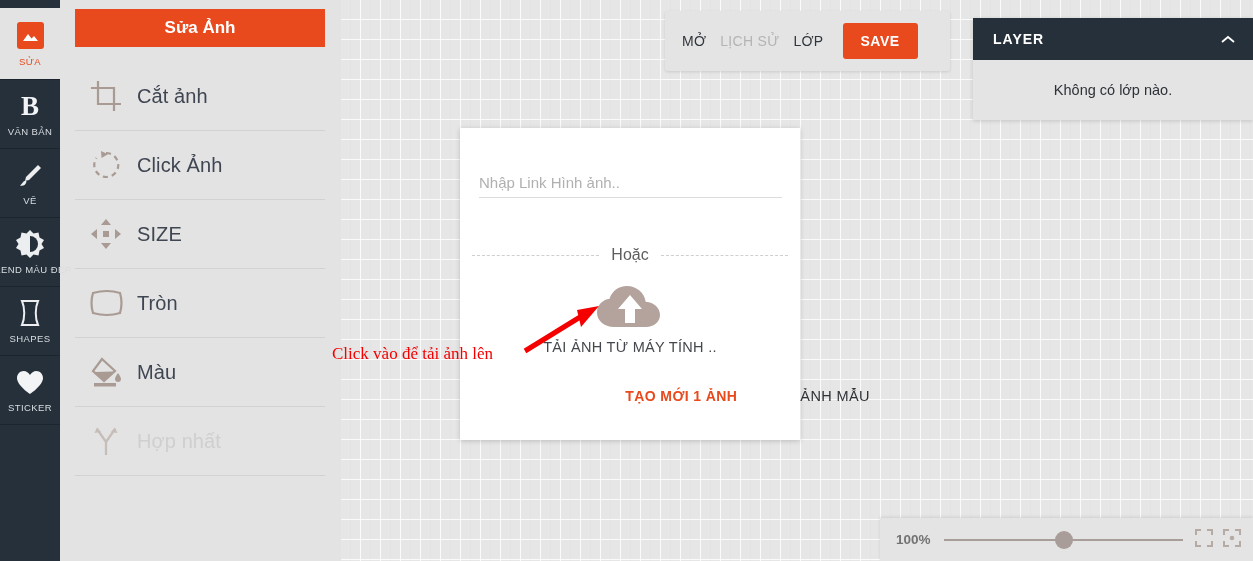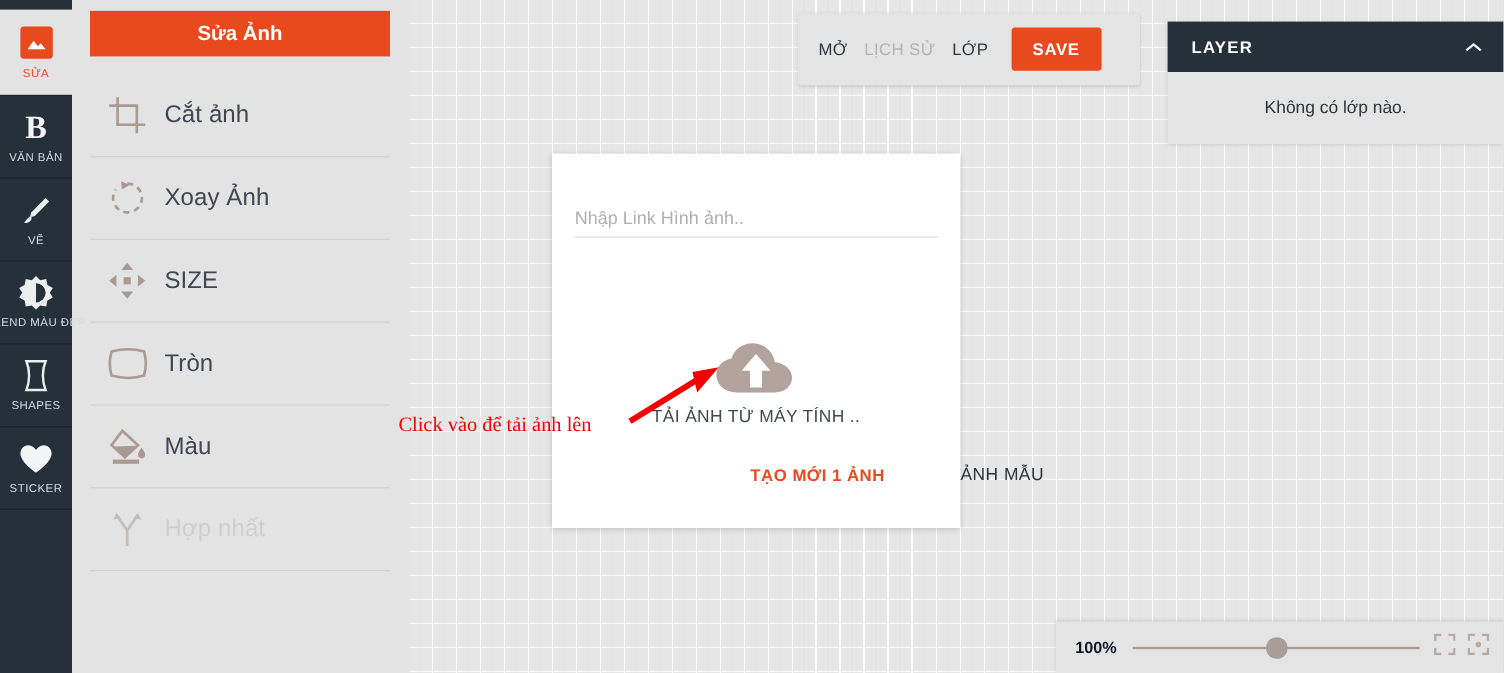--- a/index.html
+++ b/index.html
@@ -172,21 +172,21 @@
   }
   .annot-arrow { position: absolute; left: 523px; top: 305px; z-index: 50; }
 
   
   .zoombar {
     position: absolute; left: 880px; top: 518px; width: 373px; height: 43px;
     background: #e4e4e4; box-shadow: 0 -1px 3px rgba(0,0,0,.10);
     display: flex; align-items: center; padding: 0 12px 0 16px; gap: 12px;
     z-index: 30;
   }
-  .zoom-pct { font-size: 13.5px; font-weight: bold; color: #0f172a; min-width: 36px; }
+  .zoom-pct { font-size: 13.5px; font-weight: bold; color: #737373; min-width: 36px; }
   .slider { position: relative; flex: 1; height: 18px; cursor: pointer; }
   .slider-track {
     position: absolute; top: 8px; left: 0; right: 0; height: 2px; background: #a89d98;
   }
   .slider-thumb {
     position: absolute; top: 0; left: 46.5%; width: 18px; height: 18px;
     border-radius: 50%; background: #a89d98;
   }
   .zoom-icons { display: flex; gap: 10px; color: #b6aaa4; }
 
@@ -276,21 +276,21 @@
         <span class="tool-name">Cắt ảnh</span>
       </div>
 
       <div class="tool-row">
         <span class="tool-ico">
           <svg width="32" height="32" viewBox="0 0 32 32">
             <path d="M16 4 A12 12 0 1 1 6.5 9" fill="none" stroke="#a99b93" stroke-width="2.2" stroke-dasharray="5 4"></path>
             <path d="M11 2 L18 5.2 L11.5 9 Z" fill="#a99b93"></path>
           </svg>
         </span>
-        <span class="tool-name">Xoay Ảnh</span>
+        <span class="tool-name">Click Ảnh</span>
       </div>
 
       <div class="tool-row">
         <span class="tool-ico">
           <svg width="32" height="32" viewBox="0 0 32 32">
             <path d="M16 1 L21 7 L11 7 Z M16 31 L11 25 L21 25 Z M1 16 L7 11 L7 21 Z M31 16 L25 21 L25 11 Z" fill="#a99b93"></path>
             <rect x="13" y="13" width="6" height="6" fill="#a99b93"></rect>
           </svg>
         </span>
         <span class="tool-name">SIZE</span>
@@ -346,20 +346,25 @@
             <path d="M1 7 L7 2 L13 7" fill="none" stroke="#ffffff" stroke-width="1.8"></path>
           </svg>
       </span>
     </div>
     <div class="layer-body">Không có lớp nào.</div>
   </div>
 
   <div class="dialog">
     <input class="link-input" type="text" placeholder="Nhập Link Hình ảnh.." style="">
 
+    <div class="or-divider">
+      <span class="or-line"></span>
+      <span class="or-text">Hoặc</span>
+      <span class="or-line"></span>
+    </div>
 
     <div class="upload-zone">
       <span class="cloud-ico">
         <svg width="72" height="48" viewBox="0 0 72 48">
           <path d="M20 44 C10 44 3 37.5 3 29.5 C3 22.5 8.5 16.8 15.6 15.8 C17.6 8.3 24.6 3 33 3 C42.5 3 50.4 9.8 51.7 18.8 C60.3 19.4 66 25.2 66 32 C66 38.6 60 44 52 44 Z" fill="#b3a39c"></path>
           <path d="M36 12 L48 26 L41 26 L41 40 L31 40 L31 26 L24 26 Z" fill="#ffffff"></path>
         </svg>
       </span>
       <span class="upload-text">TẢI ẢNH TỪ MÁY TÍNH ..</span>
     </div>

